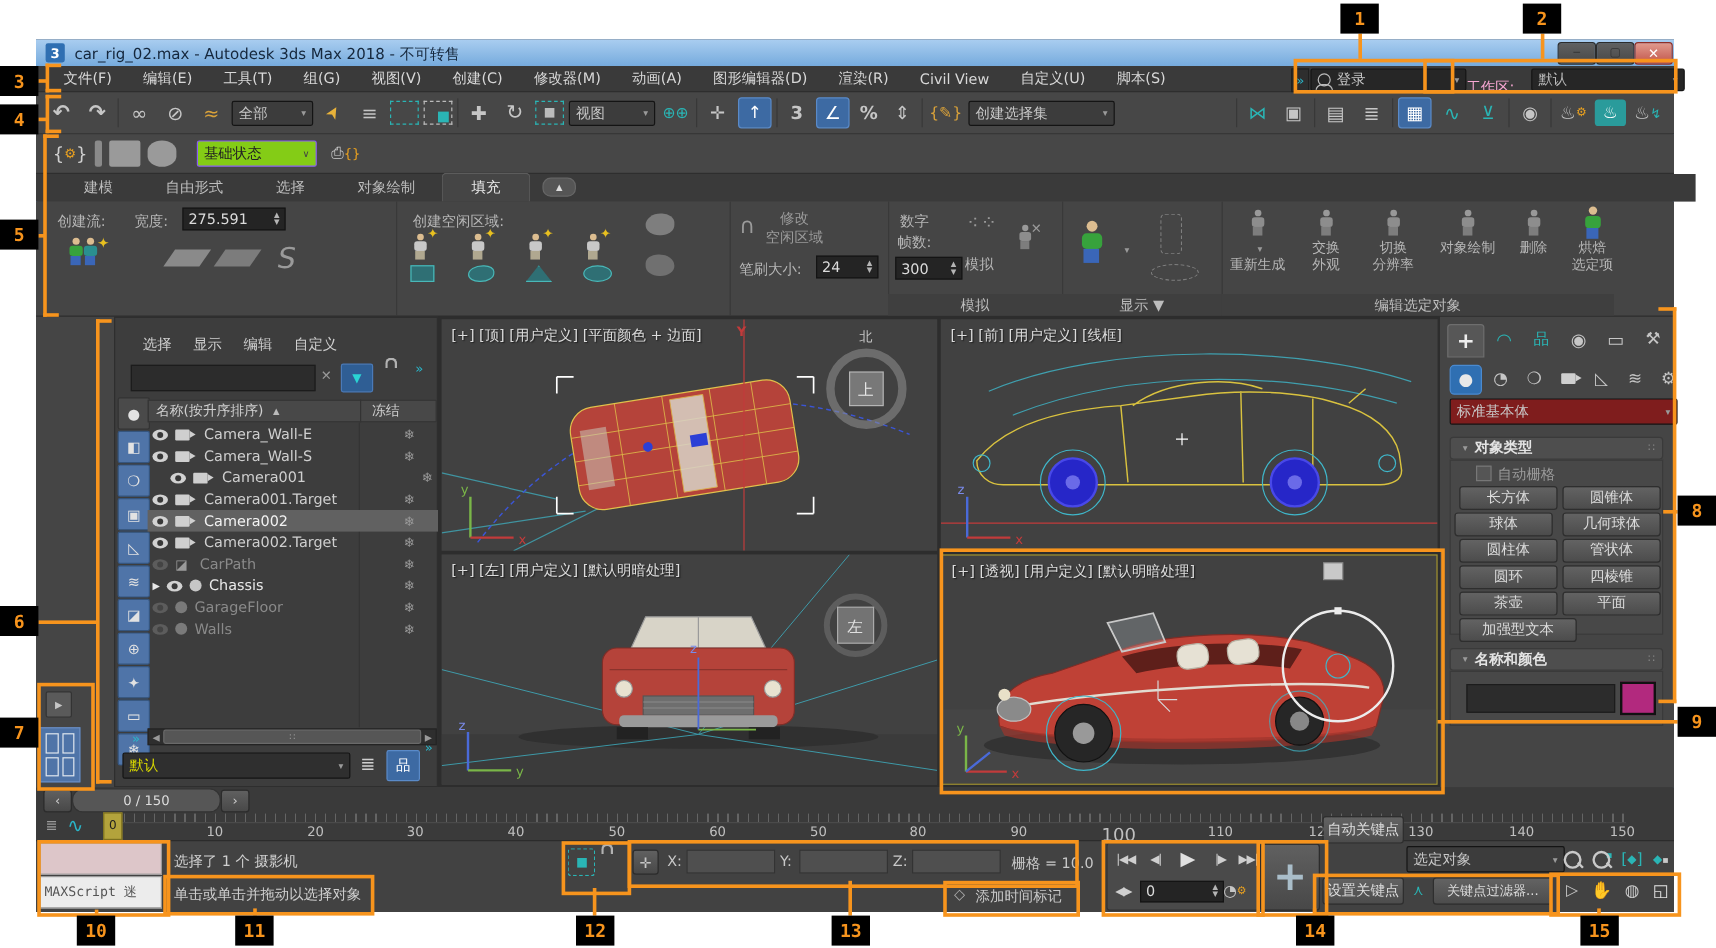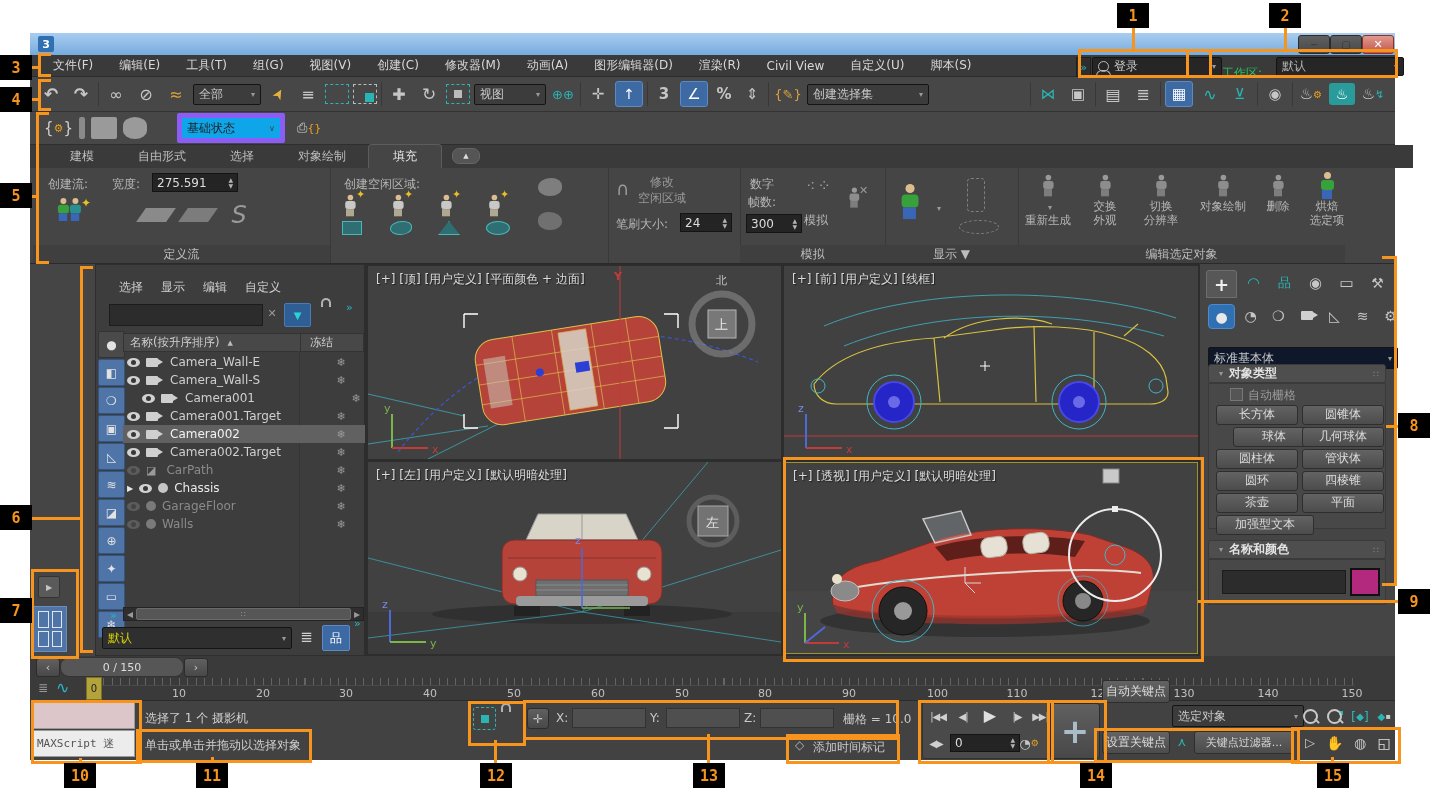--- a/index.html
+++ b/index.html
@@ -60,20 +60,21 @@
 </style>
 </head>
 <body>
 
 <div id="stage">
 
   <div class="a" style="left:30px;top:33px;width:1365px;height:727px;background:#474747;border:1px solid #4a6f9e;box-sizing:border-box"></div>
 
   <div class="a" style="left:30px;top:33px;width:1365px;height:22px;background:linear-gradient(#a9cdf0,#76abdd);display:flex;align-items:center">
     <span class="a ic" style="left:8px;top:3px;width:16px;height:16px;background:#2f6fb2;color:#fff;font-weight:bold;font-size:11px;border-radius:2px">3</span>
+    <span class="a" style="left:32px;top:4px;color:#15273c;font-size:12.5px;white-space:nowrap">car_rig_02.max - Autodesk 3ds Max 2018 - 不可转售</span>
     <span class="a ic b3" style="left:1268px;top:2px;width:30px;height:17px;color:#333;font-size:9px">─</span>
     <span class="a ic b3" style="left:1300px;top:2px;width:30px;height:17px;color:#333;font-size:10px">▢</span>
     <span class="a ic" style="left:1332px;top:2px;width:30px;height:17px;background:linear-gradient(#e09a8e,#c2554a);border:1px solid #8e2f28;border-radius:3px;color:#fff;font-weight:bold;font-size:11px">✕</span>
   </div>
 
   <div class="a" style="left:30px;top:55px;width:1365px;height:22px;background:#3a3a3a;border-bottom:1px solid #2c2c2c;box-sizing:border-box">
     <div style="display:flex;gap:0;height:100%;align-items:center;padding-left:10px;width:1040px;overflow:hidden">
       <span style="padding:0 13px;color:#d8d8d8">文件(F)</span>
       <span style="padding:0 13px;color:#d8d8d8">编辑(E)</span>
       <span style="padding:0 13px;color:#d8d8d8">工具(T)</span>
@@ -91,21 +92,21 @@
     <span class="a ic" style="left:1046px;top:2px;width:13px;height:18px;background:#2e2e2e;border:1px solid #1f1f1f;color:#2ab5c8;font-size:11px">»</span>
     <div class="a dd" style="left:1062px;top:2px;width:118px;height:17px">
       <span style="display:flex;align-items:center;gap:5px">
         <span style="width:9px;height:9px;border:1.5px solid #bbb;border-radius:50%;position:relative">
           <span style="position:absolute;left:-3px;top:8px;width:13px;height:6px;border:1.5px solid #bbb;border-bottom:none;border-radius:6px 6px 0 0"></span>
         </span>
         <span>登录</span>
       </span>
       <span class="cv">▾</span>
     </div>
-    <span class="a" style="left:1192px;top:10px;color:#22c55e">工作区:</span>
+    <span class="a" style="left:1192px;top:10px;color:#f9a8d4">工作区:</span>
     <div class="a dd" style="left:1246px;top:2px;width:116px;height:17px">
       <span style="color:#b8b8b8">默认</span>
       <span class="cv">▾</span>
     </div>
   </div>
 
   <div class="a" style="left:30px;top:77px;width:1365px;height:35px;background:#474747;border-bottom:1px solid #333;box-sizing:border-box;display:flex;align-items:center;gap:4px;padding:0 8px">
     <span class="ic" style="width:26px;font-size:17px;font-weight:bold">↶</span>
     <span class="ic" style="width:26px;font-size:17px;font-weight:bold">↷</span>
     <span class="sep"></span>
@@ -169,21 +170,21 @@
       <span>♨</span>
         <span style="color:#2ab5b5;font-size:11px">↯</span>
       </span>
   </div>
 
   <div class="a" style="left:30px;top:112px;width:1365px;height:33px;background:#474747;border-bottom:1px solid #2e2e2e;box-sizing:border-box;display:flex;align-items:center;gap:6px;padding:0 14px">
     <span class="ic" style="font-size:15px;color:#cfcfcf">{<span style="color:#e8a020;font-size:11px">⚙</span>}</span>
     <span style="width:6px;height:22px;background:#8a8a8a;border-radius:2px"></span>
     <span style="width:26px;height:22px;background:#9a9a9a;border-radius:2px"></span>
     <span style="width:24px;height:22px;background:#9a9a9a;border-radius:50%/40%"></span>
-    <div class="dd" style="width:88px;height:20px;background:#0ea5e9;color:#222;border:5px solid #8b5cf6;margin-left:24px">
+    <div class="dd" style="width:88px;height:20px;background:#84cc16;color:#222;border:1px solid #8b5cf6;margin-left:11px">
       <span>基础状态</span>
         <span class="cv" style="color:#444">∨</span>
     </div>
     <span class="ic" style="font-size:13px;color:#cfcfcf;margin-left:6px">
       <span>⎙</span>
         <span style="color:#e8a020;font-size:11px">{}</span>
       </span>
   </div>
 
   <div class="a" style="left:30px;top:145px;width:1365px;height:23px;background:#3a3a3a;display:flex;align-items:flex-end;padding-left:18px;gap:0">
@@ -216,21 +217,20 @@
         <span class="person" style="transform:scale(.85);margin-left:-4px">
             <span class="h"></span>
             <span class="b" style="background:#2a8f8f"></span>
             <span class="l"></span>
           </span>
         <span style="color:#e8c020;font-size:12px;margin-left:-2px">✦</span>
       </div>
       <span class="a" style="left:108px;top:40px;width:30px;height:14px;background:#8a8a8a;transform:skewX(-35deg)"></span>
       <span class="a" style="left:150px;top:40px;width:30px;height:14px;background:#7c7c7c;transform:skewX(-35deg)"></span>
       <span class="a ic" style="left:192px;top:30px;width:28px;height:34px;color:#9a9a9a;font-size:24px;font-style:italic">S</span>
-      <div class="gt">定义流</div>
     </div>
 
     <div class="grp" style="left:302px;width:276px">
       <span class="a glbl" style="left:12px;top:8px">创建空闲区域:</span>
       <div class="a" style="left:10px;top:24px">
         <span style="color:#e8c020;font-size:11px;position:absolute;left:14px;top:-4px">✦</span>
         <span class="person gy" style="transform:scale(.8)">
             <span class="h" style="background:#dcbd90"></span>
             <span class="b" style="background:#c8c8c8"></span>
             <span class="l" style="background:#b0a890"></span>
@@ -633,35 +633,35 @@
       <span class="ic" style="width:25px;height:23px;background:#2f6fb2;border:1px solid #4a8ad0;border-radius:4px;font-size:14px;color:#e8e8e8">●</span>
       <span class="ic" style="width:25px;height:23px;font-size:14px">◔</span>
       <span class="ic" style="width:25px;height:23px;font-size:14px">❍</span>
       <span class="ic" style="width:25px;height:23px">
           <span class="ic-cam"></span>
         </span>
       <span class="ic" style="width:25px;height:23px;font-size:14px">◺</span>
       <span class="ic" style="width:25px;height:23px;font-size:14px">≋</span>
       <span class="ic" style="width:25px;height:23px;font-size:14px">⚙</span>
     </div>
-    <div class="a dd" style="left:8px;top:83px;width:178px;height:20px;background:#0f172a">
+    <div class="a dd" style="left:8px;top:68px;width:178px;height:20px;background:#7f1d1d">
       <span>标准基本体</span>
         <span class="cv">▾</span>
     </div>
     <div class="a ro" style="left:8px;top:100px;width:178px;height:19px;box-sizing:border-box">
       <span class="cv">▾</span>
         <span>对象类型</span>
       <span style="margin-left:auto;color:#888;font-size:9px;font-weight:normal">∷</span>
     </div>
     <div class="a" style="left:8px;top:119px;width:178px;height:146px;background:#484848;border:1px solid #3a3a3a;box-sizing:border-box"></div>
     <span class="a" style="left:30px;top:124px;width:11px;height:11px;background:#555;border:1px solid #777"></span>
     <span class="a gray" style="left:48px;top:123px">自动栅格</span>
     <span class="a pb" style="left:16px;top:141px;width:80px;height:18px">长方体</span>
     <span class="a pb" style="left:102px;top:141px;width:80px;height:18px">圆锥体</span>
-    <span class="a pb" style="left:33px;top:163px;width:80px;height:18px">球体</span>
+    <span class="a pb" style="left:12px;top:163px;width:80px;height:18px">球体</span>
     <span class="a pb" style="left:102px;top:163px;width:80px;height:18px">几何球体</span>
     <span class="a pb" style="left:16px;top:185px;width:80px;height:18px">圆柱体</span>
     <span class="a pb" style="left:102px;top:185px;width:80px;height:18px">管状体</span>
     <span class="a pb" style="left:16px;top:207px;width:80px;height:18px">圆环</span>
     <span class="a pb" style="left:102px;top:207px;width:80px;height:18px">四棱锥</span>
     <span class="a pb" style="left:16px;top:229px;width:80px;height:18px">茶壶</span>
     <span class="a pb" style="left:102px;top:229px;width:80px;height:18px">平面</span>
     <span class="a pb" style="left:16px;top:251px;width:96px;height:18px">加强型文本</span>
     <div class="a ro" style="left:8px;top:276px;width:178px;height:19px;box-sizing:border-box">
       <span class="cv">▾</span>
@@ -684,21 +684,21 @@
   <div class="a ic" style="left:86px;top:677px;width:14px;height:21px;background:#b3a33c;border:1px solid #7d701f;color:#1e1e1e;font-size:10px;z-index:5">0</div>
   <span class="a" style="left:164px;top:687px;width:30px;text-align:center;color:#c0c0c0;font-size:11px">10</span>
   <span class="a" style="left:248px;top:687px;width:30px;text-align:center;color:#c0c0c0;font-size:11px">20</span>
   <span class="a" style="left:331px;top:687px;width:30px;text-align:center;color:#c0c0c0;font-size:11px">30</span>
   <span class="a" style="left:415px;top:687px;width:30px;text-align:center;color:#c0c0c0;font-size:11px">40</span>
   <span class="a" style="left:499px;top:687px;width:30px;text-align:center;color:#c0c0c0;font-size:11px">50</span>
   <span class="a" style="left:583px;top:687px;width:30px;text-align:center;color:#c0c0c0;font-size:11px">60</span>
   <span class="a" style="left:667px;top:687px;width:30px;text-align:center;color:#c0c0c0;font-size:11px">50</span>
   <span class="a" style="left:750px;top:687px;width:30px;text-align:center;color:#c0c0c0;font-size:11px">80</span>
   <span class="a" style="left:834px;top:687px;width:30px;text-align:center;color:#c0c0c0;font-size:11px">90</span>
-  <span class="a" style="left:918px;top:687px;width:30px;text-align:right;color:#c0c0c0;font-size:11px">100</span>
+  <span class="a" style="left:918px;top:687px;width:30px;text-align:left;color:#c0c0c0;font-size:15px">100</span>
   <span class="a" style="left:1002px;top:687px;width:30px;text-align:center;color:#c0c0c0;font-size:11px">110</span>
   <span class="a" style="left:1086px;top:687px;width:30px;text-align:center;color:#c0c0c0;font-size:11px">120</span>
   <span class="a" style="left:1169px;top:687px;width:30px;text-align:center;color:#c0c0c0;font-size:11px">130</span>
   <span class="a" style="left:1253px;top:687px;width:30px;text-align:center;color:#c0c0c0;font-size:11px">140</span>
   <span class="a" style="left:1337px;top:687px;width:30px;text-align:center;color:#c0c0c0;font-size:11px">150</span>
 
   <div class="a" style="left:30px;top:700px;width:1365px;height:60px;background:#424242;border-top:1px solid #2b2b2b;box-sizing:border-box"></div>
   <div class="a" style="left:33px;top:702px;width:102px;height:27px;background:#ddc6c9;border:1px solid #9a9a9a;box-sizing:border-box"></div>
   <div class="a" style="left:33px;top:730px;width:102px;height:27px;background:#ececec;border:1px solid #9a9a9a;box-sizing:border-box;color:#555;font:11px 'DejaVu Sans Mono','Liberation Mono',monospace;line-height:25px;padding-left:3px;overflow:hidden;white-space:nowrap">MAXScript 迷</div>
   <span class="a" style="left:145px;top:710px;color:#d0d0d0">选择了 1 个 摄影机</span>

